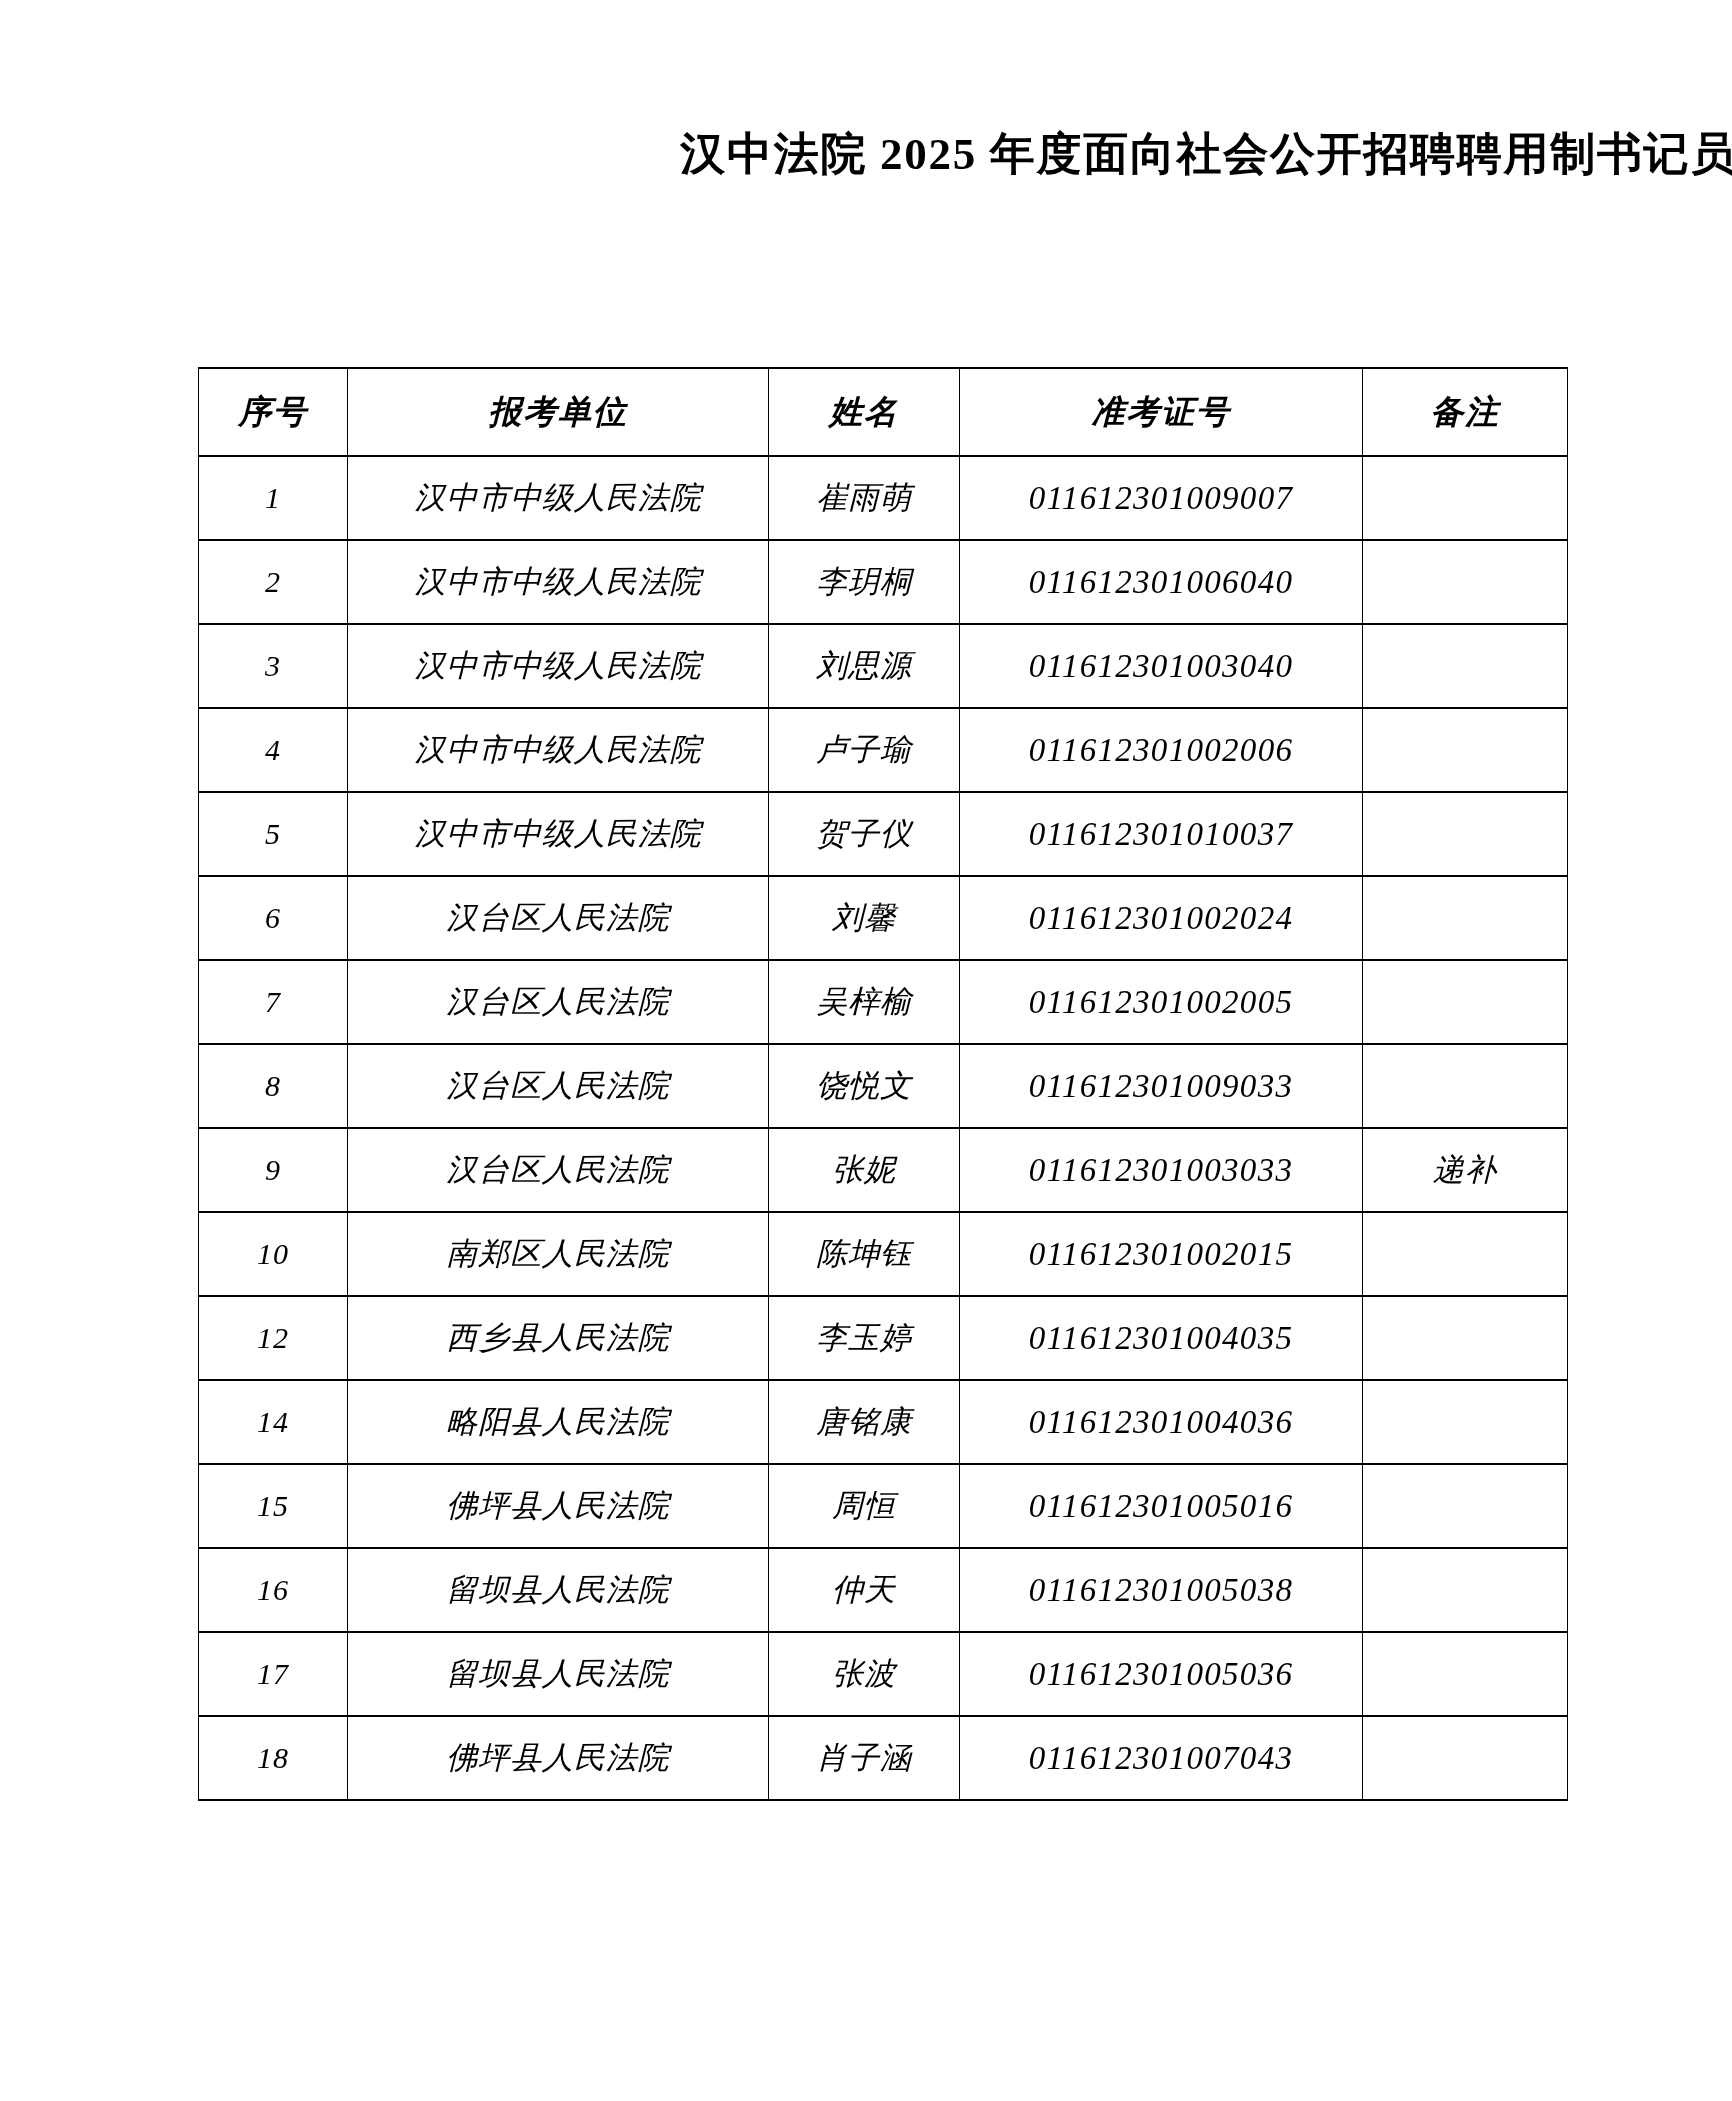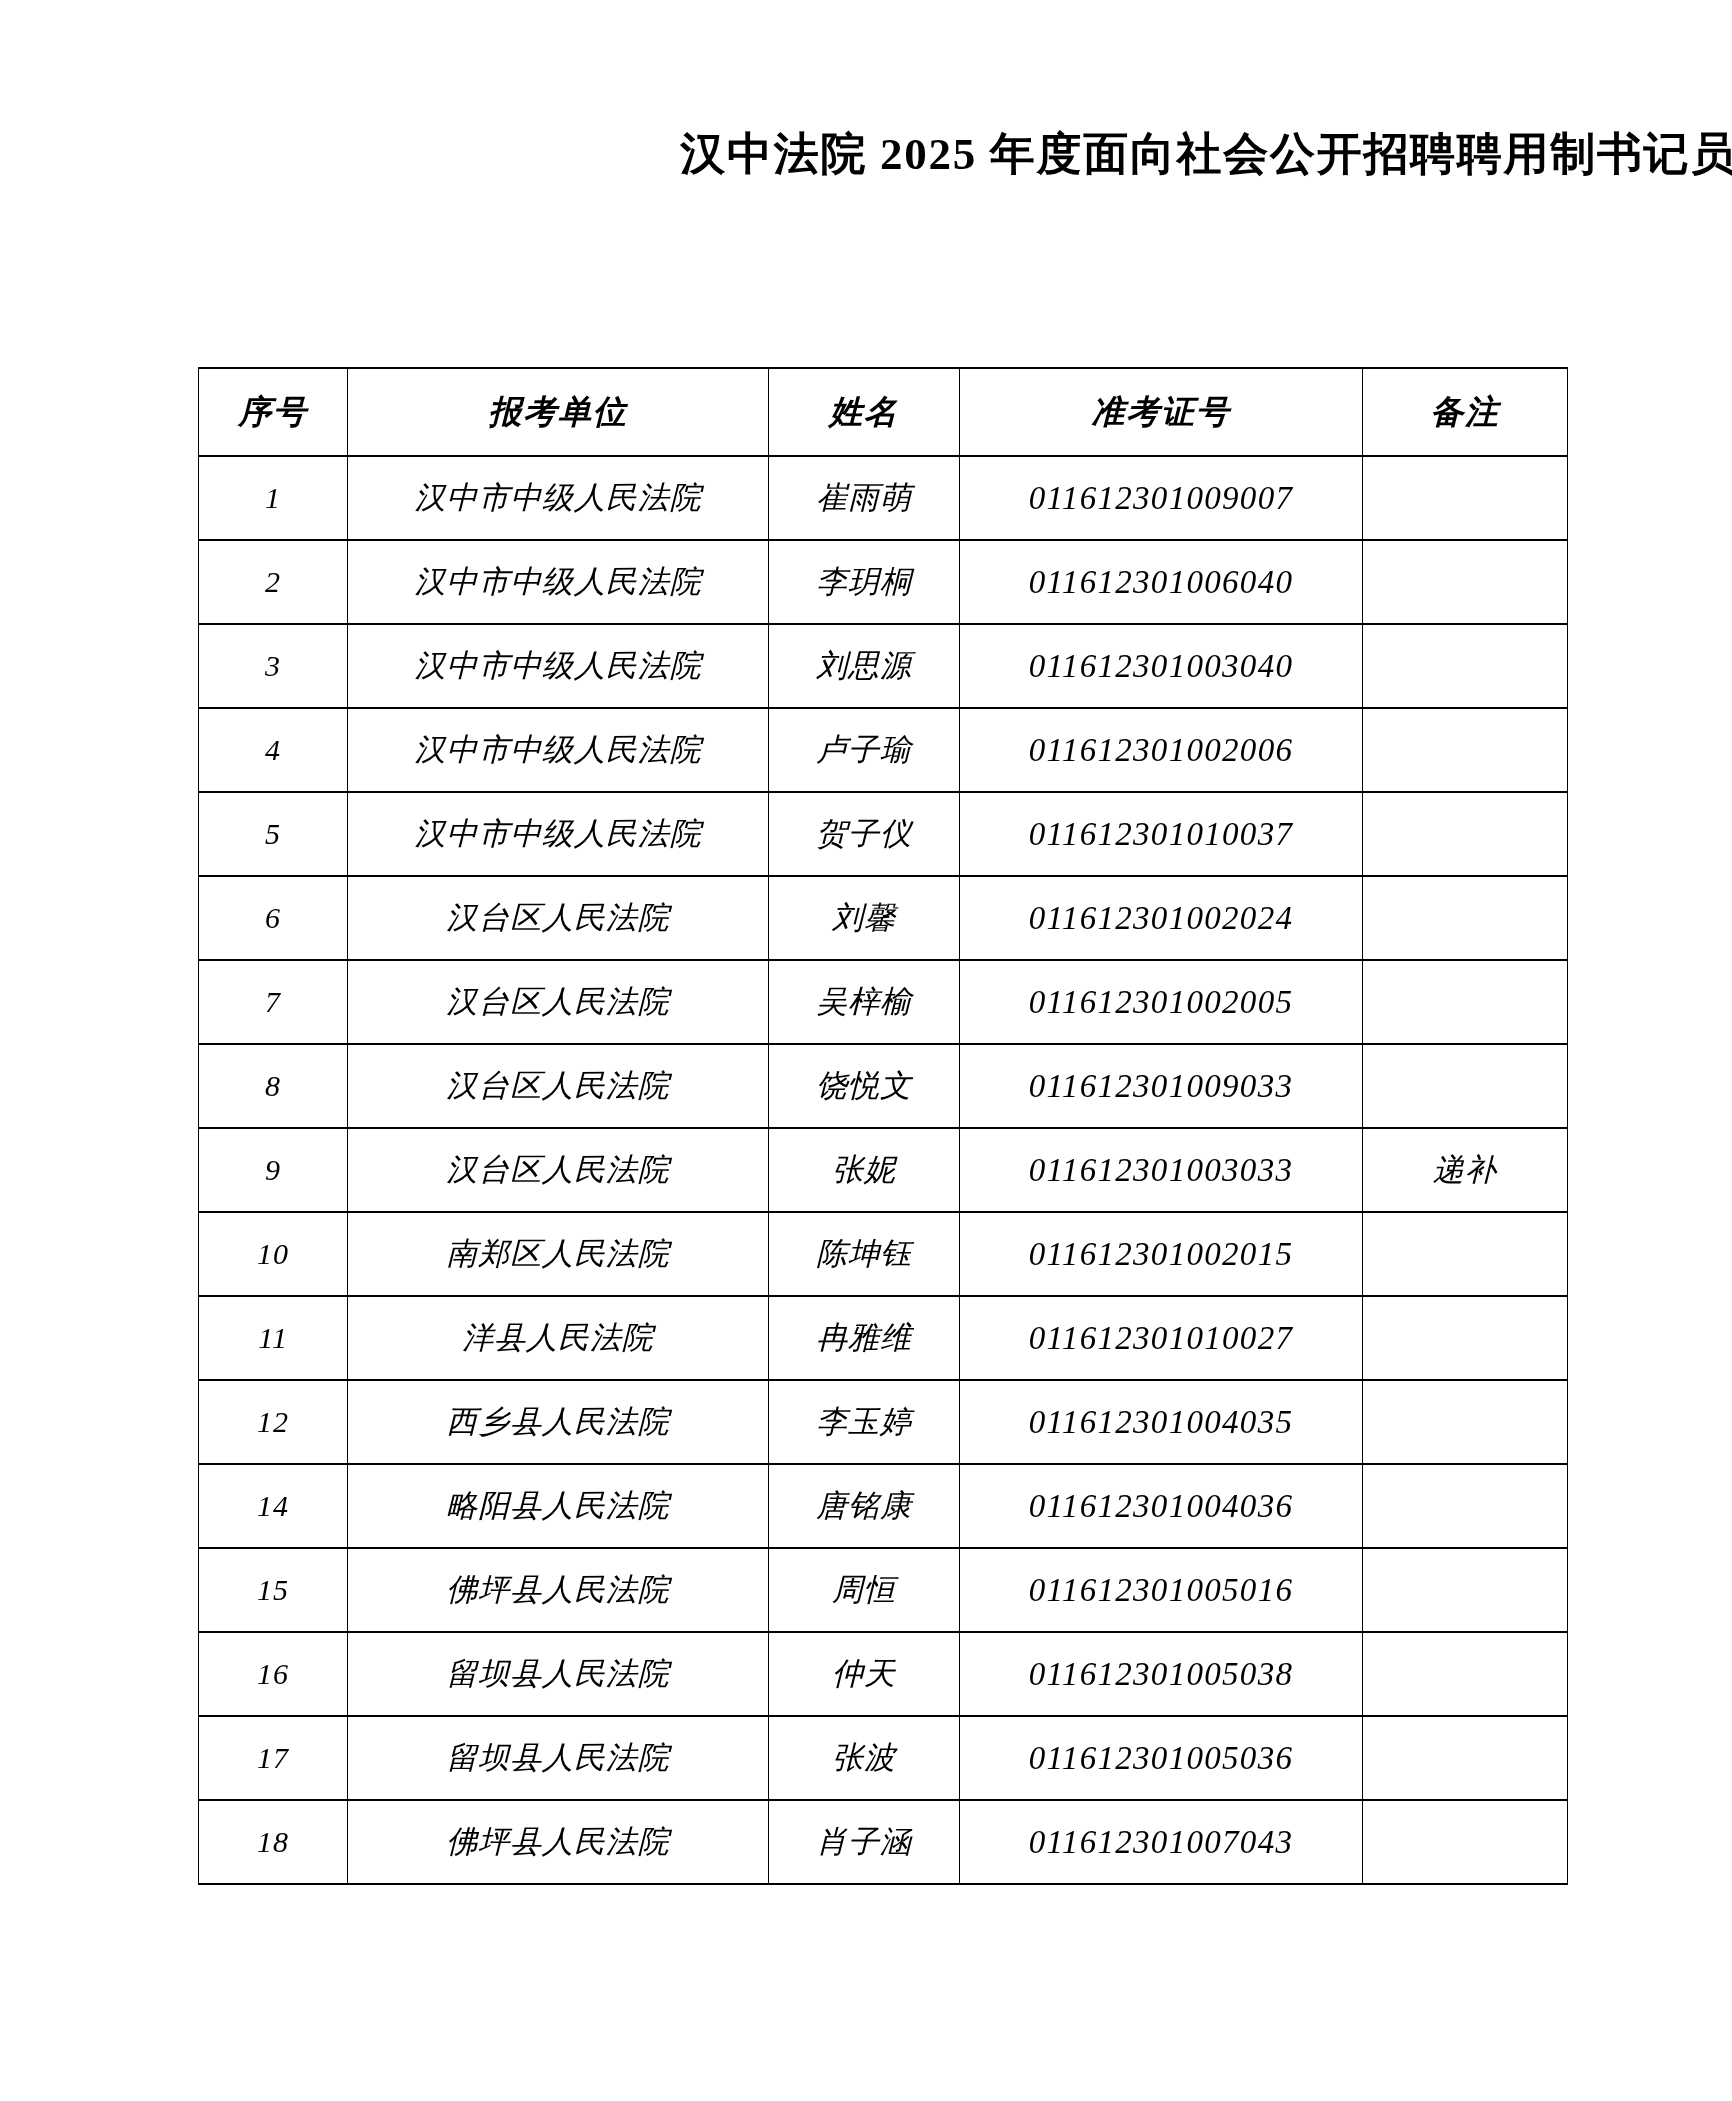--- a/index.html
+++ b/index.html
@@ -168,27 +168,20 @@
     <td class="cell-remark">递补</td>
   </tr>
         <tr>
     <td class="cell-no">10</td>
     <td class="cell-unit">南郑区人民法院</td>
     <td class="cell-name">陈坤钰</td>
     <td class="cell-ticket">011612301002015</td>
     <td class="cell-remark"></td>
   </tr>
         <tr>
-    <td class="cell-no">11</td>
-    <td class="cell-unit">洋县人民法院</td>
-    <td class="cell-name">冉雅维</td>
-    <td class="cell-ticket">011612301010027</td>
-    <td class="cell-remark"></td>
-  </tr>
-        <tr>
     <td class="cell-no">12</td>
     <td class="cell-unit">西乡县人民法院</td>
     <td class="cell-name">李玉婷</td>
     <td class="cell-ticket">011612301004035</td>
     <td class="cell-remark"></td>
   </tr>
         <tr>
     <td class="cell-no">14</td>
     <td class="cell-unit">略阳县人民法院</td>
     <td class="cell-name">唐铭康</td>

